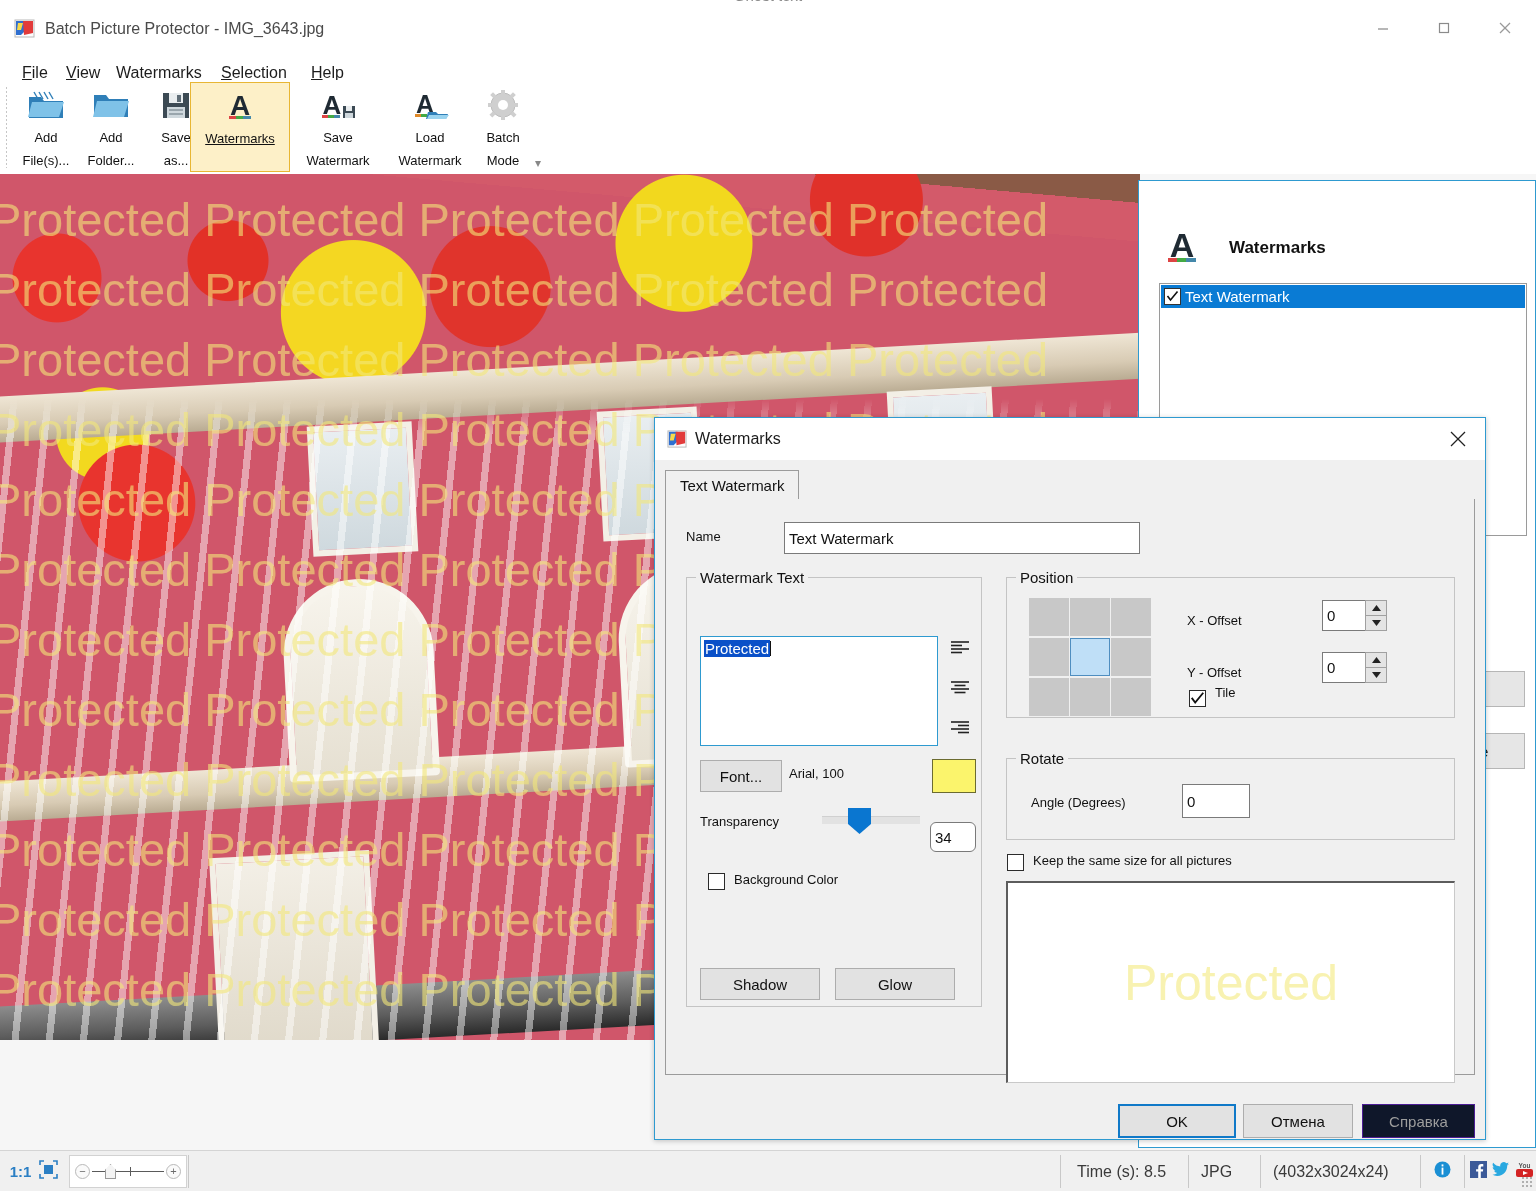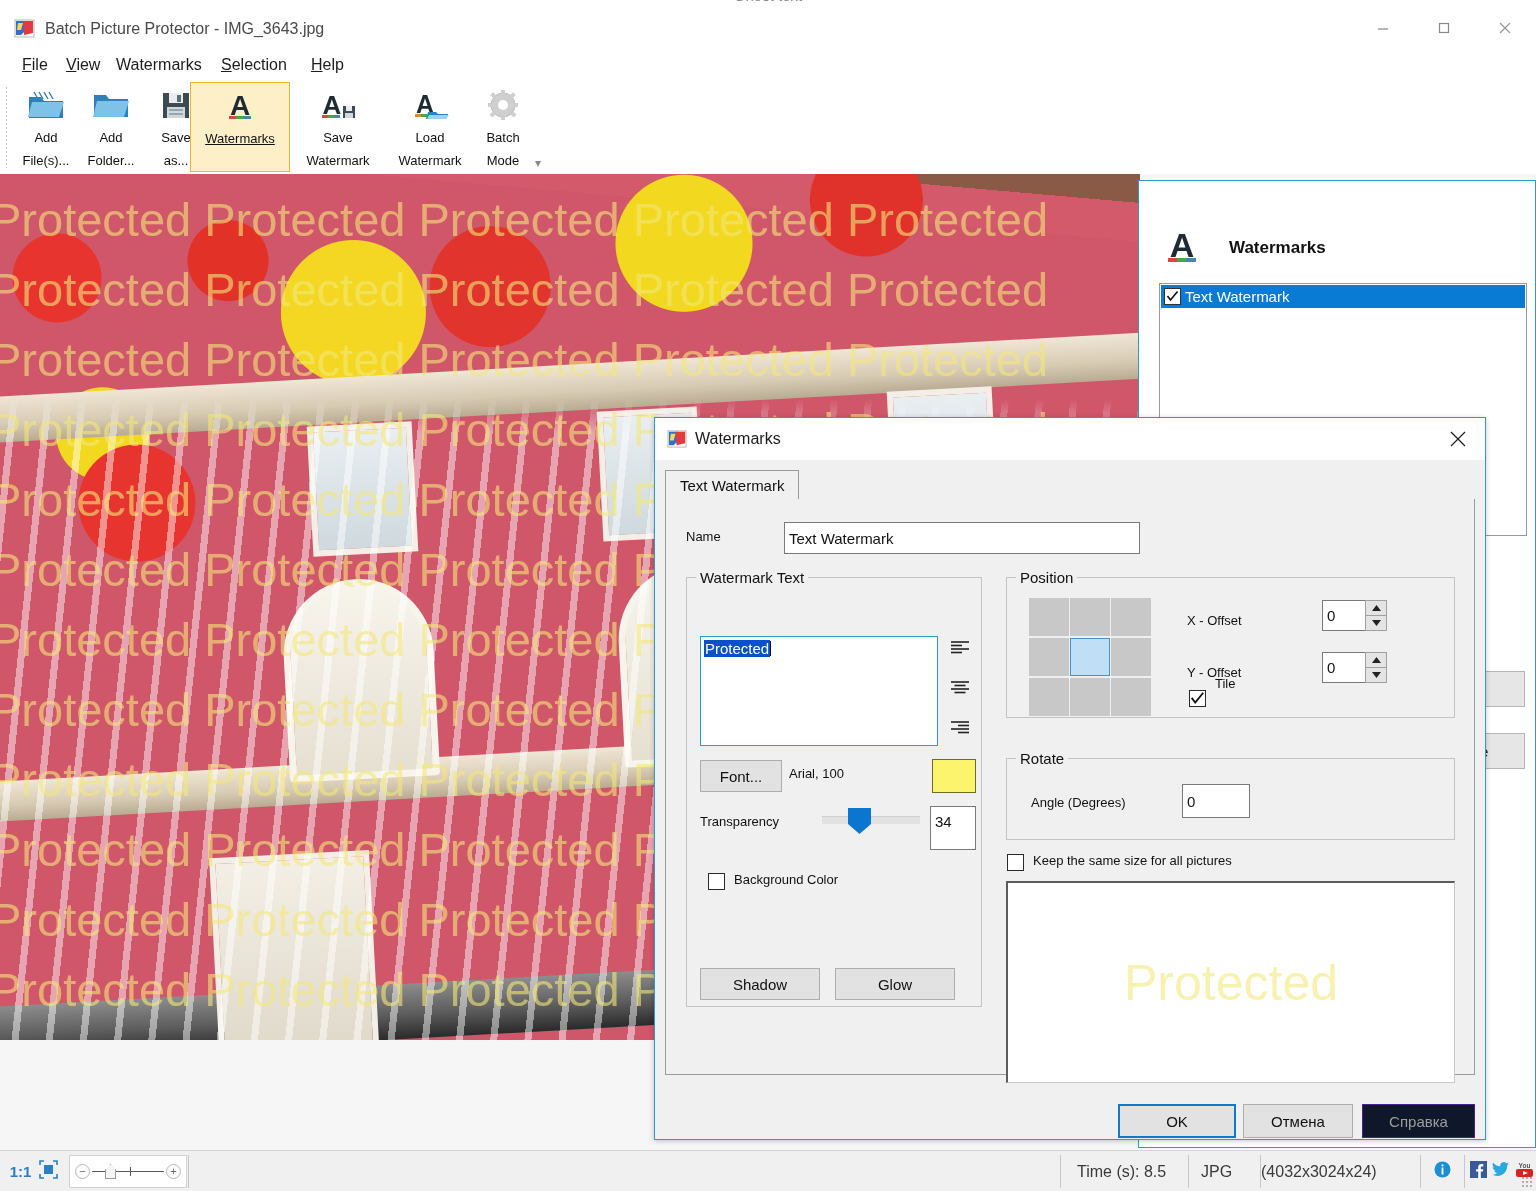--- a/index.html
+++ b/index.html
@@ -38,21 +38,21 @@
     display:flex; align-items:center; justify-content:center; cursor:default;
   }
   .win-min { right:130px; } .win-max { right:69px; } .win-close { right:8px; }
 
   
   .menubar {
     position:absolute; top:50px; left:0; width:1536px; height:30px;
     background:#ffffff;
   }
   .menu-item {
-    position:absolute; top:0; height:30px; line-height:30px;
+    position:absolute; top:8px; height:30px; line-height:30px;
     font-size:16px; color:#1c1c1c; padding:0 8px; cursor:default; white-space:nowrap;
   }
   .menu-item u { text-decoration:underline; }
 
   
   .toolbar {
     position:absolute; top:80px; left:0; width:1536px; height:94px;
     background:#ffffff;
   }
   .tbar-grip { position:absolute; left:5px; top:6px; width:3px; height:82px;
@@ -561,21 +561,21 @@
           <div class="btn" style="position:absolute;left:13px;top:182px;width:82px;height:32px;">
             <span>Font...</span>
           </div>
           <div class="lbl" style="position:absolute;left:102px;top:188px;">Arial, 100</div>
           <div class="swatch" style="left:245px;top:181px;width:44px;height:34px;background:#fbf46c;"></div>
 
           <div class="lbl" style="position:absolute;left:13px;top:236px;">Transparency</div>
           <div class="slider" style="left:135px;top:238px;width:98px;">
             <div class="thumb" style="left:26px;"></div>
           </div>
-          <div class="txtinput" style="position:absolute;left:243px;top:228px;width:46px;height:44px;line-height:25px;">34</div>
+          <div class="txtinput" style="position:absolute;left:243px;top:244px;width:46px;height:30px;line-height:25px;border-radius:6px;">34</div>
 
           <span class="cbx sq" style="left:21px;top:295px;"></span>
           <div class="lbl" style="position:absolute;left:47px;top:294px;">Background Color</div>
 
           <div class="btn" style="position:absolute;left:13px;top:390px;width:120px;height:32px;">
             <span>Shadow</span>
           </div>
           <div class="btn" style="position:absolute;left:148px;top:390px;width:120px;height:32px;">
             <span>Glow</span>
           </div>
@@ -624,21 +624,21 @@
                   <polygon points="4.5,6 0,0 9,0" fill="#222"></polygon>
                 </svg>
             </div>
           </div>
 
           <span class="cbx sq" style="left:182px;top:112px;">
             <svg width="15" height="15" viewBox="0 0 13 13" style="display:block">
                 <polyline points="1.5,6 4.5,10 11.5,1.5" fill="none" stroke="#111" stroke-width="1.6"></polyline>
               </svg>
           </span>
-          <div class="lbl" style="position:absolute;left:208px;top:98px;">Tile</div>
+          <div class="lbl" style="position:absolute;left:208px;top:107px;">Tile</div>
         </div>
 
         <div class="group" style="left:340px;top:259px;width:449px;height:82px;">
           <div class="gtitle">Rotate</div>
           <div class="lbl" style="position:absolute;left:24px;top:36px;">Angle (Degrees)</div>
           <div class="txtinput" style="position:absolute;left:175px;top:25px;width:68px;height:34px;line-height:29px;">0</div>
         </div>
 
         <span class="cbx sq" style="left:341px;top:355px;"></span>
         <div class="lbl" style="position:absolute;left:367px;top:354px;">Keep the same size for all pictures</div>
@@ -688,21 +688,21 @@
       <span class="zhandle" style="position:absolute;left:35px;"></span>
       <span class="zcirc" style="margin-right:5px;">
         <span>+</span>
       </span>
     </div>
 
     <div class="sb-cell" style="left:188px;width:872px;"></div>
 
     <div class="sb-cell" style="left:1060px;width:128px;padding-left:16px;">Time (s): 8.5</div>
     <div class="sb-cell" style="left:1188px;width:72px;padding-left:12px;">JPG</div>
-    <div class="sb-cell" style="left:1260px;width:160px;">(4032x3024x24)</div>
+    <div class="sb-cell" style="left:1260px;width:160px;padding-left:12px;">(4032x3024x24)</div>
 
     <div class="sb-cell" style="left:1420px;width:44px;justify-content:center;">
       <span>
         <svg width="17" height="17" viewBox="0 0 17 17">
             <circle cx="8.5" cy="8.5" r="8" fill="#1a8fd4"></circle>
             <rect x="7.6" y="6.6" width="1.8" height="7" fill="#fff"></rect>
             <rect x="7.6" y="3.4" width="1.8" height="2" fill="#fff"></rect>
           </svg>
       </span>
     </div>

